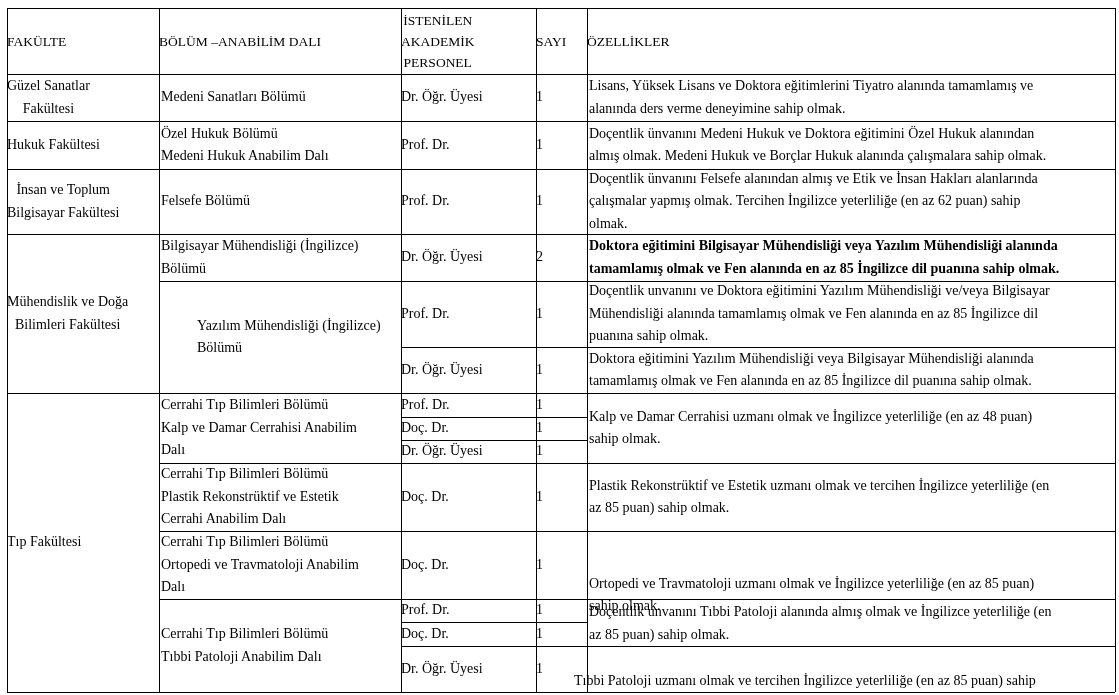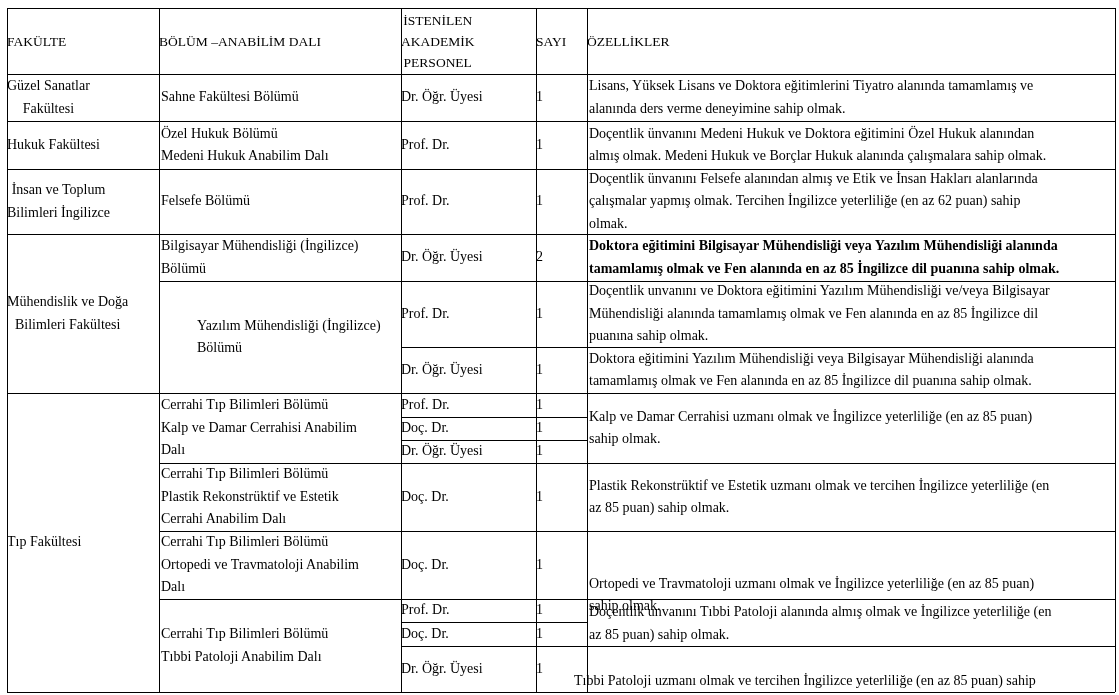--- a/index.html
+++ b/index.html
@@ -62,21 +62,21 @@
   </div>
   <div class="cell c hdr" style="left:587px; top:8px; width:528px; height:66px;">
     <span>ÖZELLİKLER</span>
   </div>
 
   <div class="cell c pre" style="left:7px; top:74px; width:152px; height:47px;">
     <span>Güzel Sanatlar
 Fakültesi</span>
   </div>
   <div class="cell l pre" style="left:159px; top:74px; width:242px; height:47px;">
-    <span>Sahne Fakültesi Bölümü</span>
+    <span>Medeni Sanatları Bölümü</span>
   </div>
   <div class="cell c" style="left:401px; top:74px; width:135px; height:47px;">
     <span>Dr. Öğr. Üyesi</span>
   </div>
   <div class="cell c" style="left:536px; top:74px; width:51px; height:47px;">
     <span>1</span>
   </div>
   <div class="cell l pre" style="left:587px; top:74px; width:528px; height:47px;">
     <span>Lisans, Yüksek Lisans ve Doktora eğitimlerini Tiyatro alanında tamamlamış ve
 alanında ders verme deneyimine sahip olmak.</span>
@@ -95,21 +95,21 @@
   <div class="cell c" style="left:536px; top:121px; width:51px; height:48px;">
     <span>1</span>
   </div>
   <div class="cell l pre" style="left:587px; top:121px; width:528px; height:48px;">
     <span>Doçentlik ünvanını Medeni Hukuk ve Doktora eğitimini Özel Hukuk alanından
 almış olmak. Medeni Hukuk ve Borçlar Hukuk alanında çalışmalara sahip olmak.</span>
   </div>
 
   <div class="cell c pre" style="left:7px; top:169px; width:152px; height:65px;">
     <span>İnsan ve Toplum
-Bilimleri İngilizce</span>
+Bilgisayar Fakültesi</span>
   </div>
   <div class="cell l pre" style="left:159px; top:169px; width:242px; height:65px;">
     <span>Felsefe Bölümü</span>
   </div>
   <div class="cell c" style="left:401px; top:169px; width:135px; height:65px;">
     <span>Prof. Dr.</span>
   </div>
   <div class="cell c" style="left:536px; top:169px; width:51px; height:65px;">
     <span>1</span>
   </div>
@@ -185,21 +185,21 @@
   <div class="cell c" style="left:536px; top:417px; width:51px; height:23px;">
     <span>1</span>
   </div>
   <div class="cell c" style="left:401px; top:440px; width:135px; height:23px;">
     <span>Dr. Öğr. Üyesi</span>
   </div>
   <div class="cell c" style="left:536px; top:440px; width:51px; height:23px;">
     <span>1</span>
   </div>
   <div class="cell l pre" style="left:587px; top:393px; width:528px; height:70px;">
-    <span>Kalp ve Damar Cerrahisi uzmanı olmak ve İngilizce yeterliliğe (en az 85 puan)
+    <span>Kalp ve Damar Cerrahisi uzmanı olmak ve İngilizce yeterliliğe (en az 48 puan)
 sahip olmak.</span>
   </div>
 
   <div class="cell l pre" style="left:159px; top:463px; width:242px; height:68px;">
     <span>Cerrahi Tıp Bilimleri Bölümü
 Plastik Rekonstrüktif ve Estetik
 Cerrahi Anabilim Dalı</span>
   </div>
   <div class="cell c" style="left:401px; top:463px; width:135px; height:68px;">
     <span>Doç. Dr.</span>

